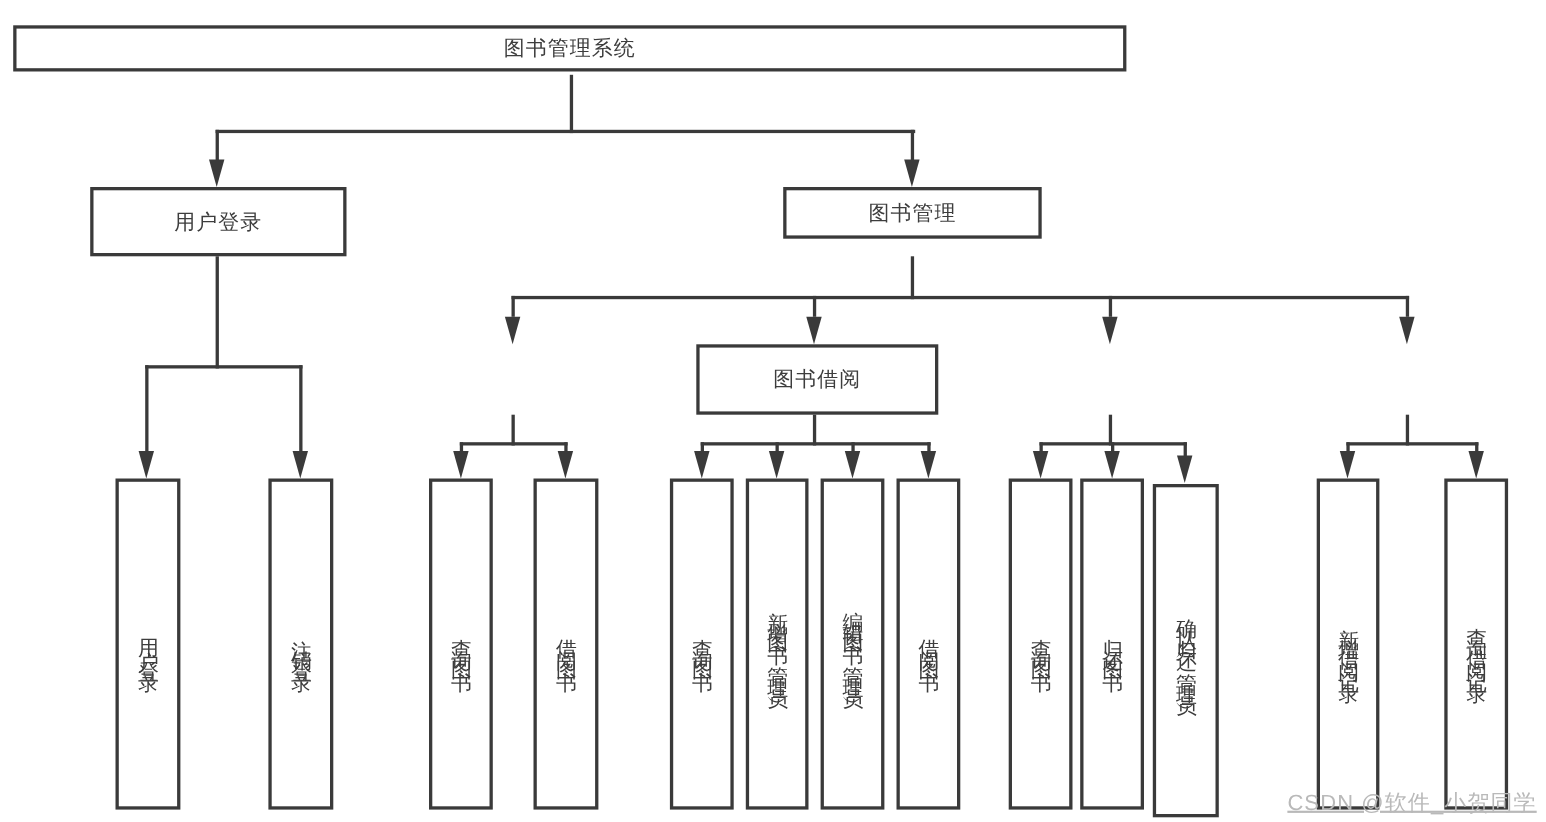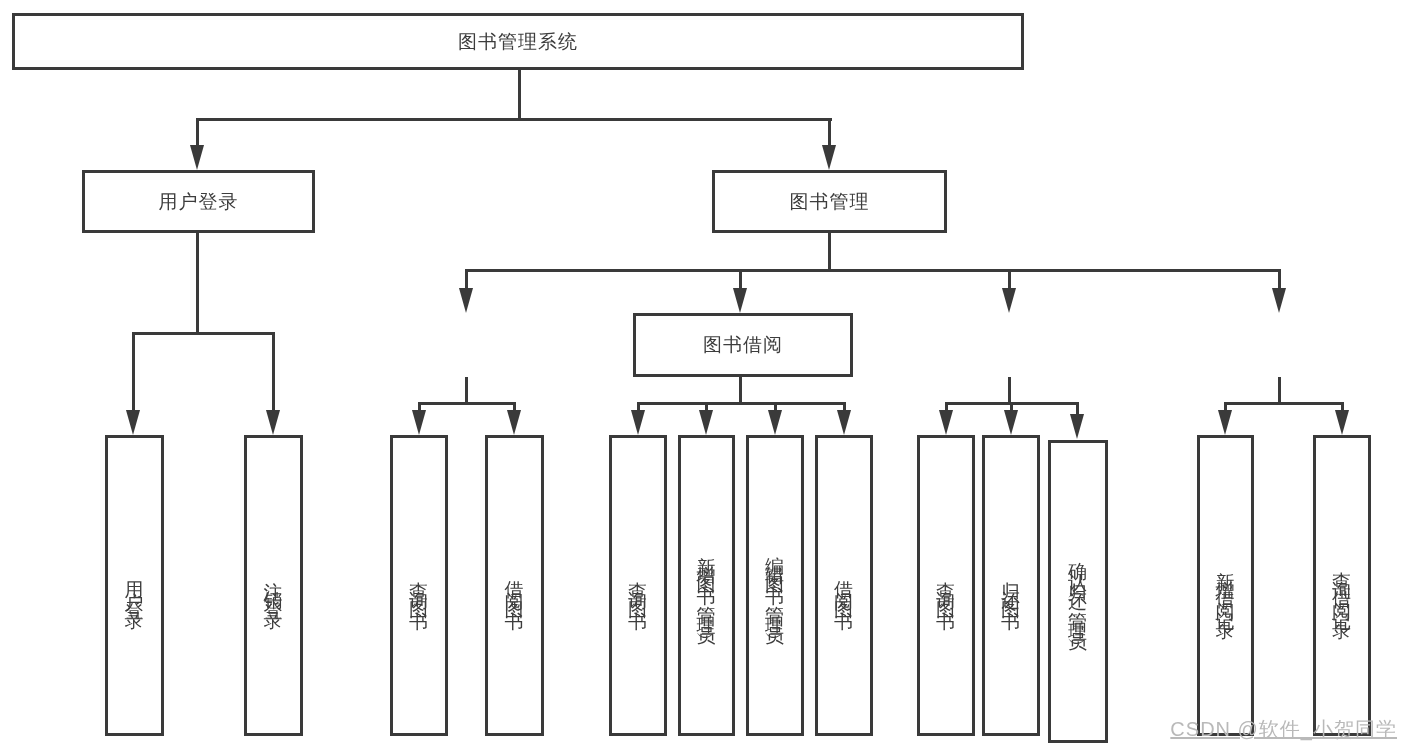--- a/index.html
+++ b/index.html
@@ -60,35 +60,35 @@
     letter-spacing: 1px;
     white-space: nowrap;
     text-decoration: underline;
   }
 </style>
 </head>
 <body>
 
 <div class="stage">
 
-  <div class="box h" style="left:12px;top:13px;width:1012px;height:57px">
+  <div class="box h" style="left:12px;top:23px;width:1012px;height:42px">
     <span>图书管理系统</span>
   </div>
 
   <div class="line" style="left:518px;top:68px;width:3px;height:53px"></div>
   <div class="line" style="left:196px;top:118px;width:636px;height:3px"></div>
   <div class="line" style="left:196px;top:118px;width:3px;height:28px"></div>
   <div class="arrow" style="left:190px;top:145px"></div>
   <div class="line" style="left:828px;top:118px;width:3px;height:28px"></div>
   <div class="arrow" style="left:822px;top:145px"></div>
 
   <div class="box h" style="left:82px;top:170px;width:233px;height:63px">
     <span>用户登录</span>
   </div>
-  <div class="box h" style="left:712px;top:170px;width:235px;height:63px">
+  <div class="box h" style="left:712px;top:170px;width:235px;height:47px">
     <span>图书管理</span>
   </div>
 
   <div class="line" style="left:196px;top:233px;width:3px;height:102px"></div>
   <div class="line" style="left:132px;top:332px;width:143px;height:3px"></div>
   <div class="line" style="left:132px;top:332px;width:3px;height:78px"></div>
   <div class="arrow" style="left:126px;top:410px"></div>
   <div class="line" style="left:272px;top:332px;width:3px;height:78px"></div>
   <div class="arrow" style="left:266px;top:410px"></div>
 

